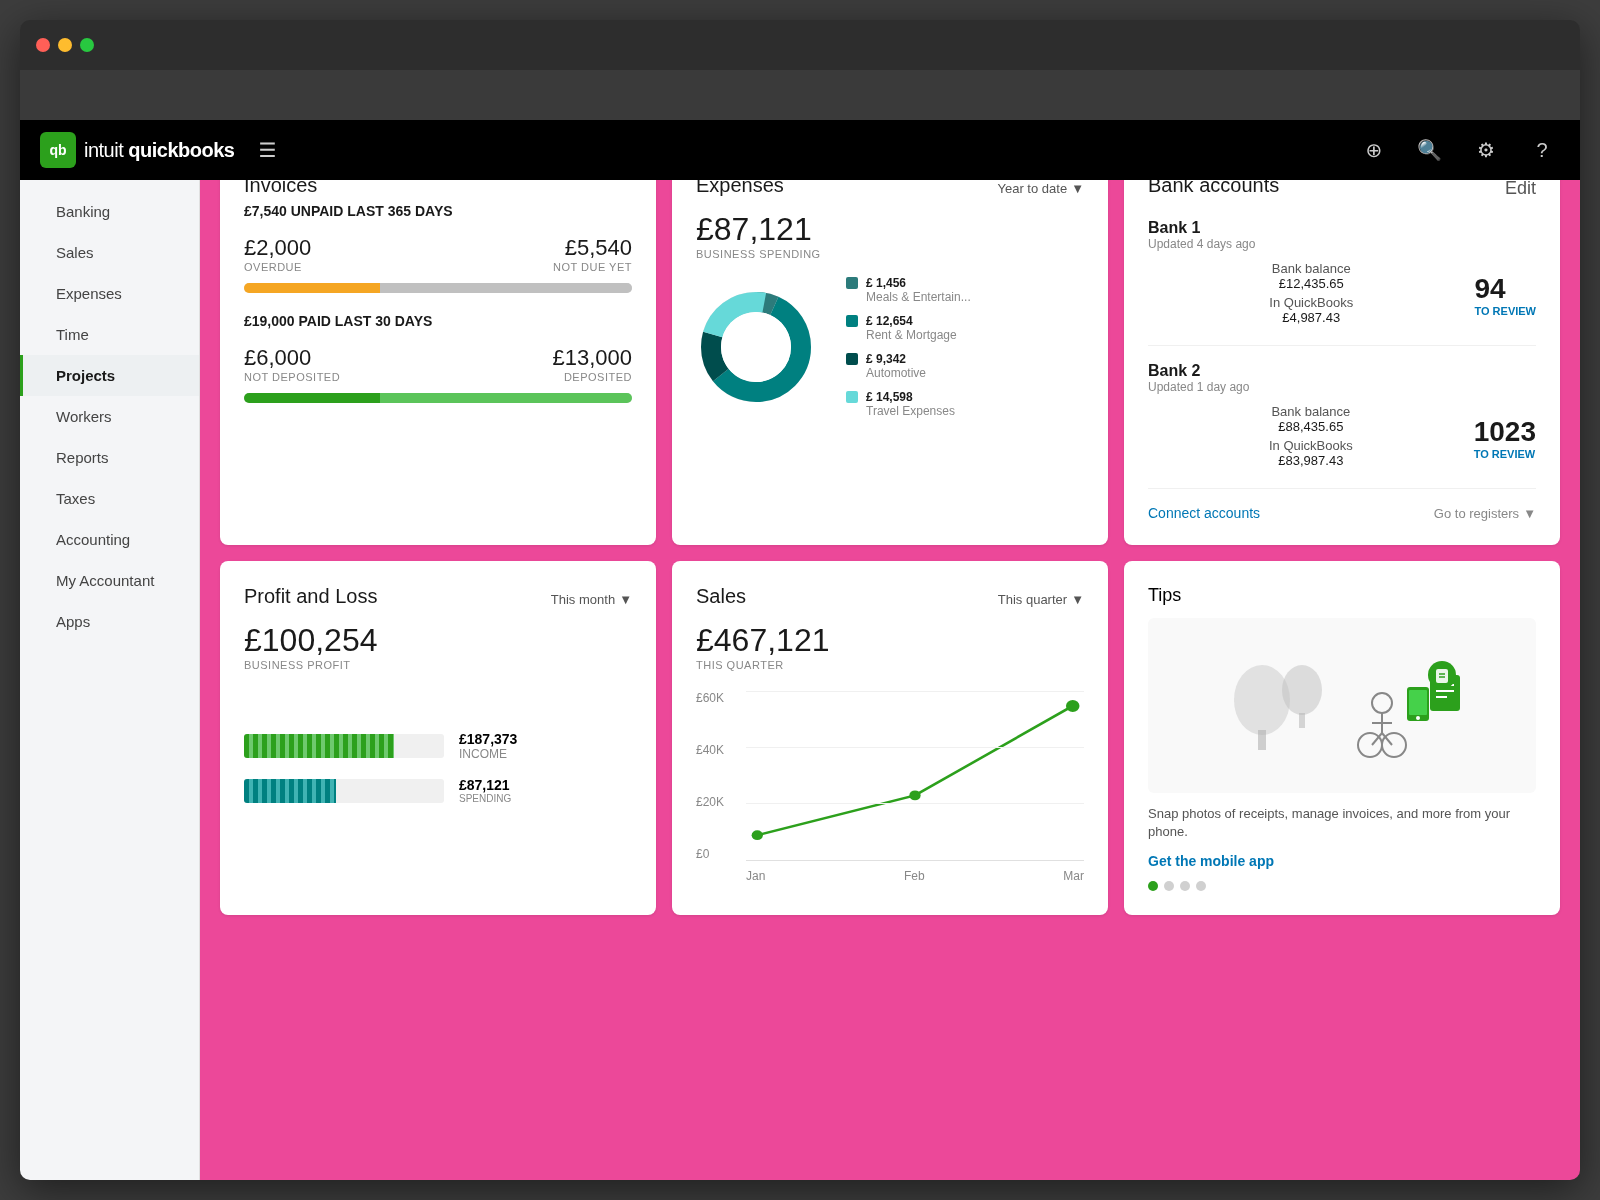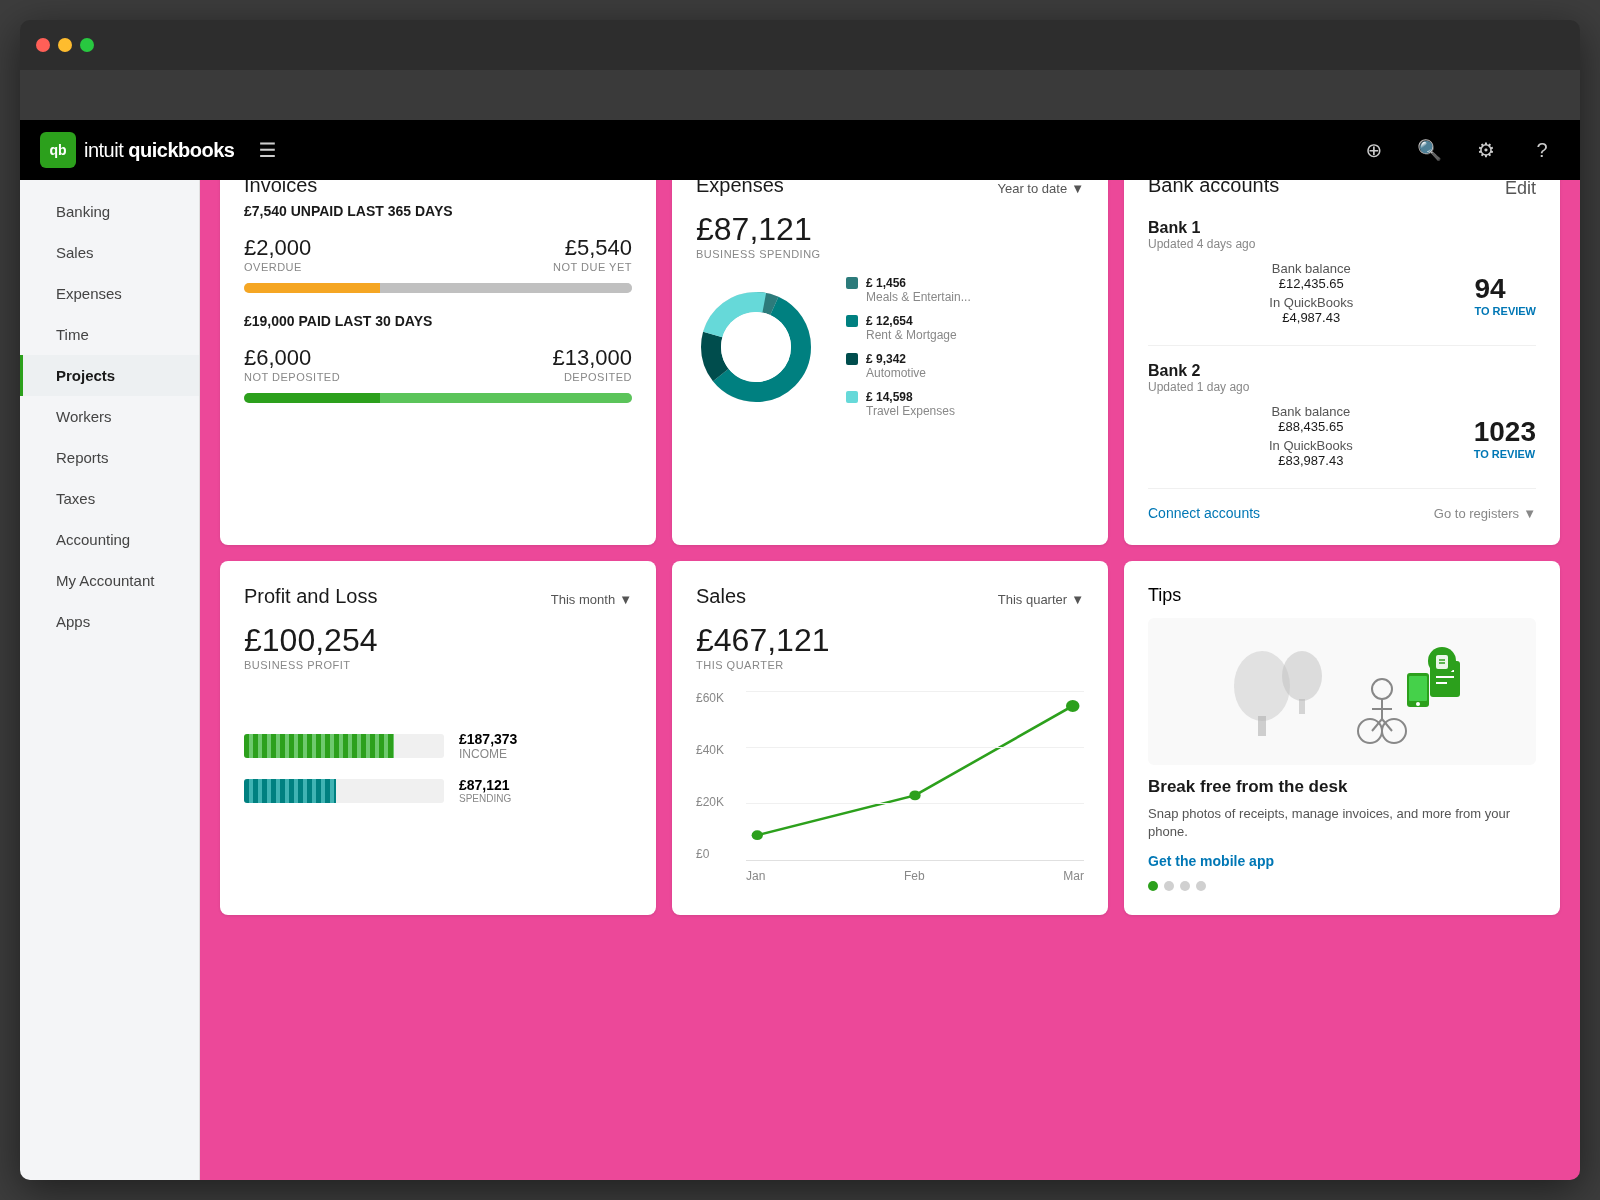--- a/index.html
+++ b/index.html
@@ -441,21 +441,20 @@
                 <line x1="224" y1="40" x2="242" y2="40" stroke="white" stroke-width="2"></line>
                 <line x1="224" y1="46" x2="242" y2="46" stroke="white" stroke-width="2"></line>
                 <line x1="224" y1="52" x2="235" y2="52" stroke="white" stroke-width="2"></line>
 
                 <circle cx="230" cy="30" r="14" fill="#2ca01c"></circle>
                 <rect x="224" y="24" width="12" height="14" rx="2" fill="white" opacity="0.9"></rect>
                 <line x1="227" y1="29" x2="233" y2="29" stroke="#2ca01c" stroke-width="1.5"></line>
                 <line x1="227" y1="32" x2="233" y2="32" stroke="#2ca01c" stroke-width="1.5"></line>
               </svg>
             </div>
-            <div class="tips-headline">Break free from the desk</div>
             <div class="tips-desc">Snap photos of receipts, manage invoices, and more from your phone.</div>
             <div class="tips-cta">Get the mobile app</div>
             <div class="tips-dots">
               <div class="tip-dot active"></div>
               <div class="tip-dot"></div>
               <div class="tip-dot"></div>
               <div class="tip-dot"></div>
             </div>
           </div>
 

